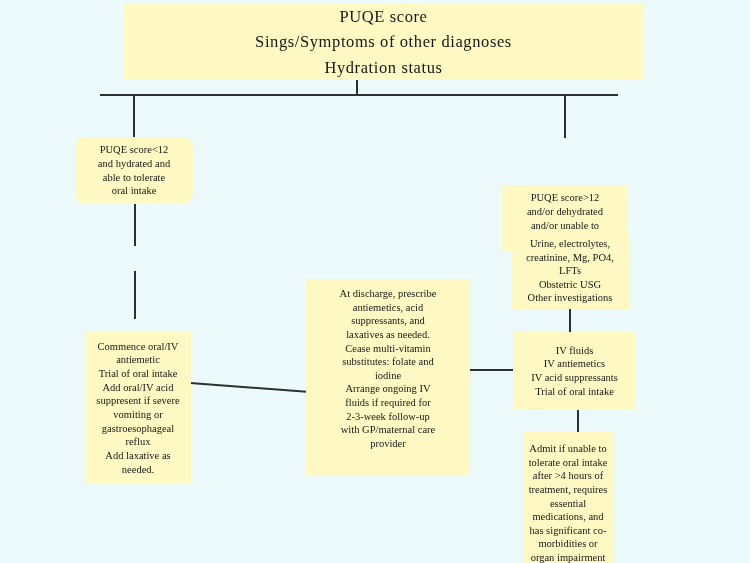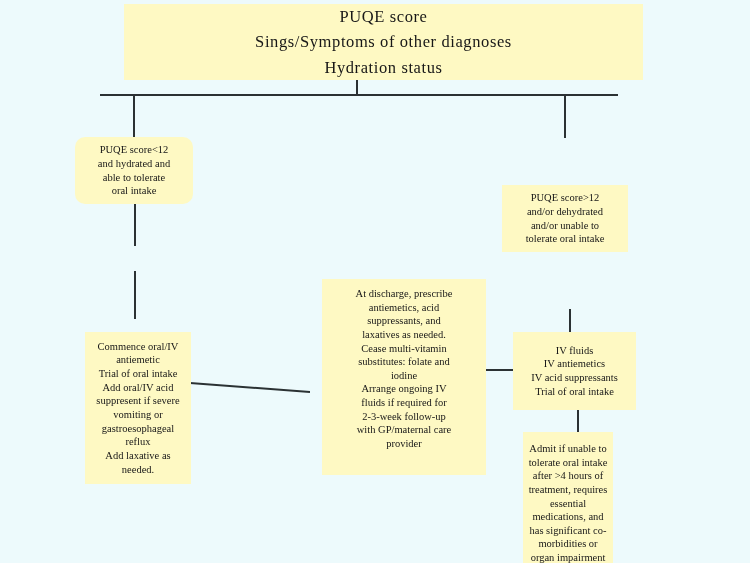--- a/index.html
+++ b/index.html
@@ -80,21 +80,21 @@
   }
   
   #node-oral-treatment {
     left: 85px;
     top: 332px;
     width: 106px;
     height: 152px;
     font-size: 10.5px;
   }
   #node-discharge {
-    left: 322px;
+    left: 306px;
     top: 279px;
     width: 164px;
     height: 196px;
     font-size: 10.5px;
     justify-content: flex-start;
     padding-top: 8px;
   }
   #node-iv-treatment {
     left: 513px;
     top: 332px;
@@ -180,20 +180,27 @@
   </div>
 
   <div class="node" id="node-branch-right">
     <span class="line">PUQE score&gt;12</span>
     <span class="line">and/or dehydrated</span>
     <span class="line">and/or unable to</span>
     <span class="line">tolerate oral intake</span>
   </div>
 
 
+  <div class="node" id="node-investigations">
+    <span class="line">Urine, electrolytes,</span>
+    <span class="line">creatinine, Mg, PO4,</span>
+    <span class="line">LFTs</span>
+    <span class="line">Obstetric USG</span>
+    <span class="line">Other investigations</span>
+  </div>
 
   <div class="node" id="node-oral-treatment">
     <span class="line">Commence oral/IV</span>
     <span class="line">antiemetic</span>
     <span class="line">Trial of oral intake</span>
     <span class="line">Add oral/IV acid</span>
     <span class="line">suppresent if severe</span>
     <span class="line">vomiting or</span>
     <span class="line">gastroesophageal</span>
     <span class="line">reflux</span>

